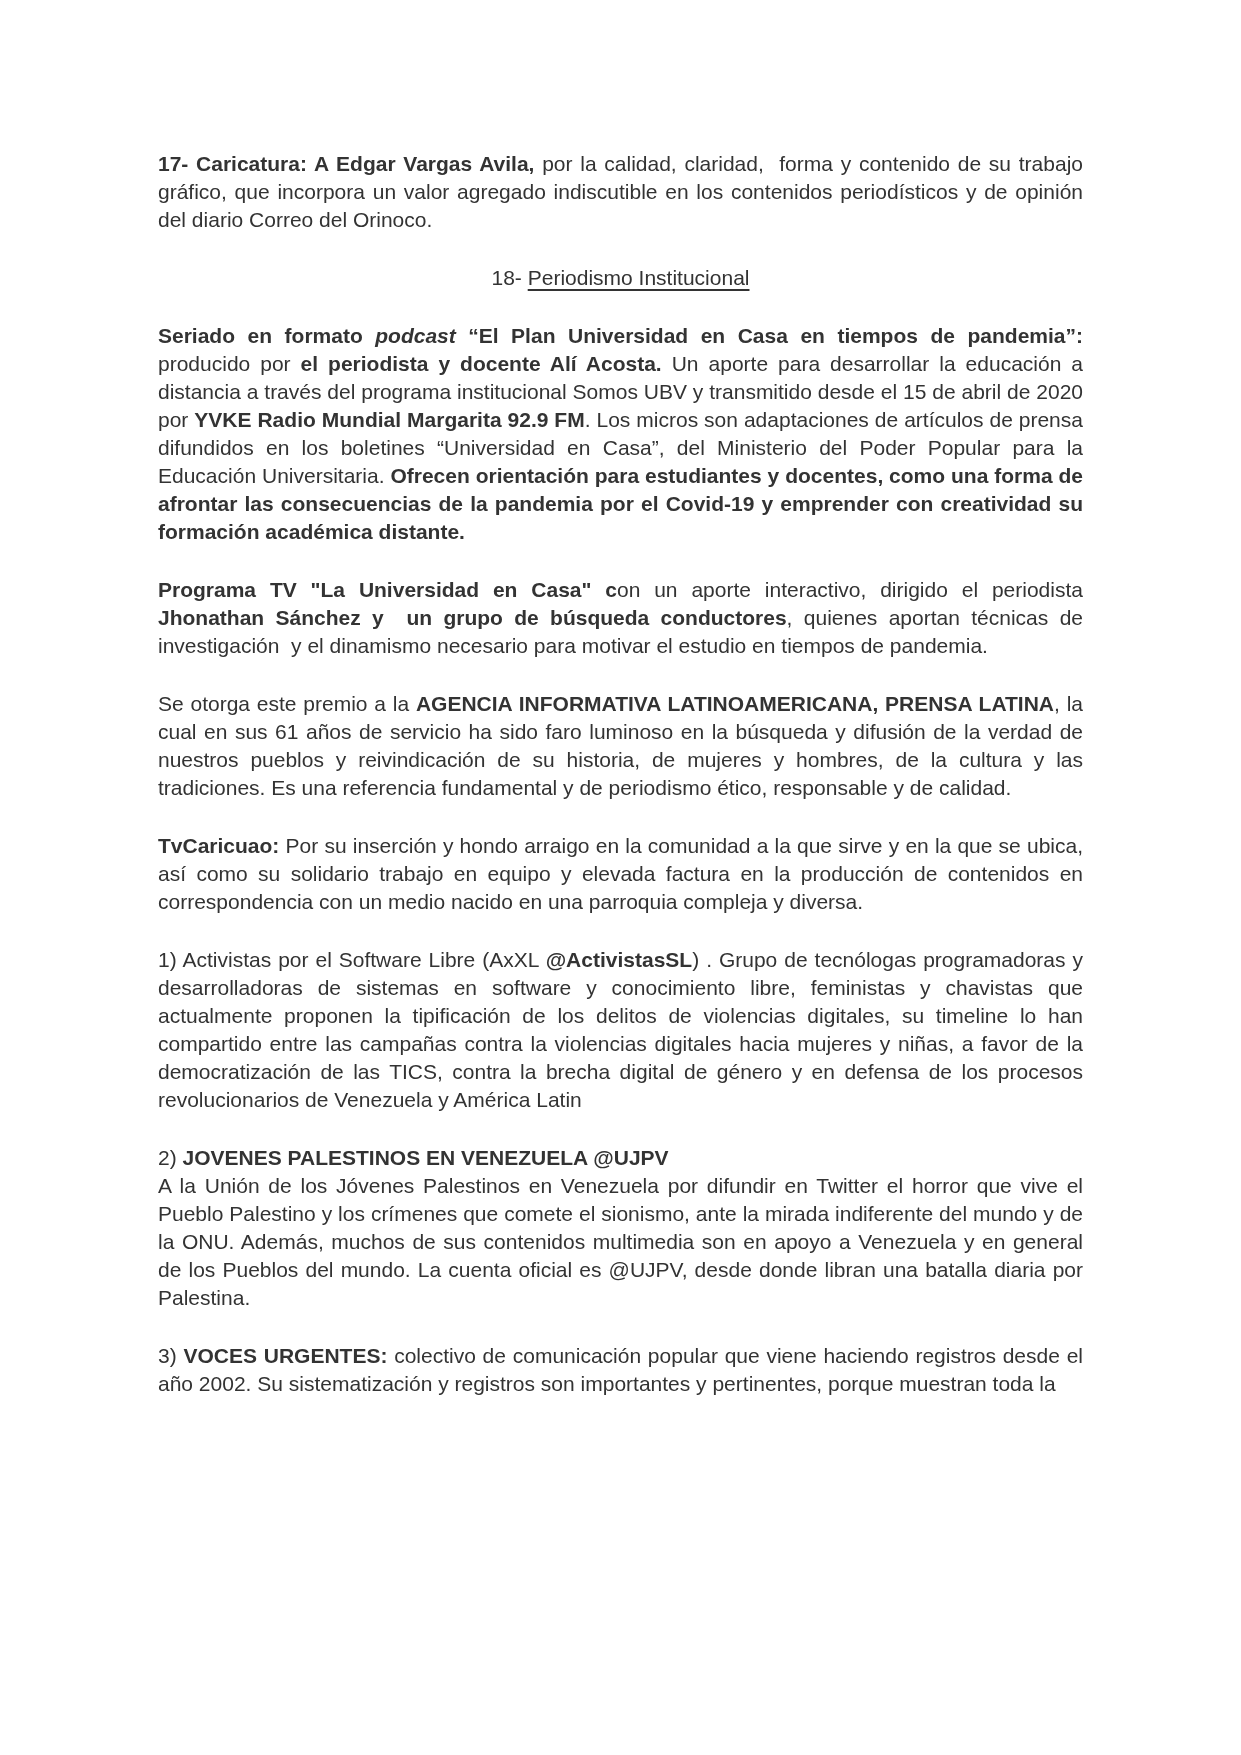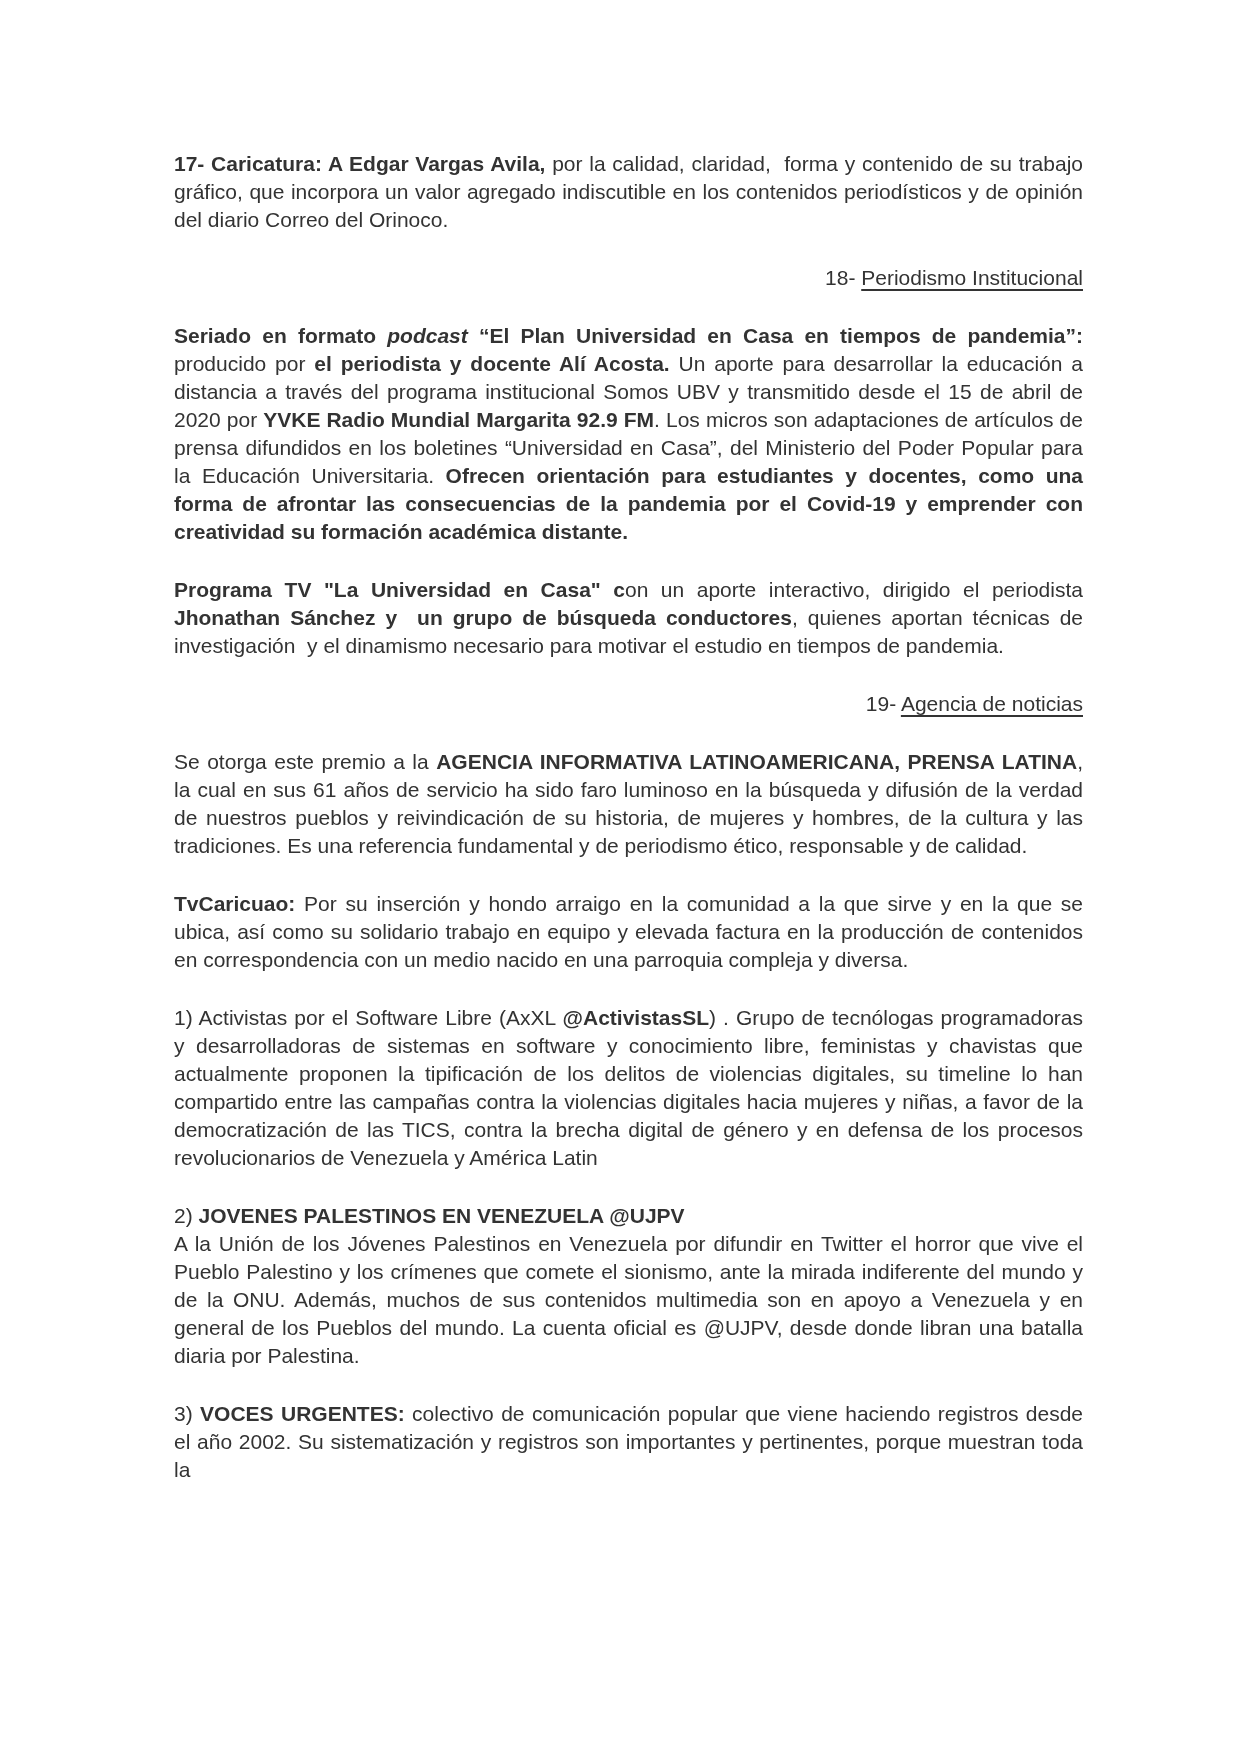--- a/index.html
+++ b/index.html
@@ -12,46 +12,45 @@
     width: 1241px;
     min-height: 1755px;
     margin: 0 auto;
     background: #ffffff;
     box-sizing: border-box;
     padding: 150px 158px 60px 158px;
     font-family: "Liberation Sans", sans-serif;
     color: #333333;
   }
   .doc-content .block {
-    margin: 0 0 30px 16px;
+    margin: 0 0 30px 0;
     font-size: 21px;
     line-height: 28px;
     text-align: justify;
     white-space: pre-wrap;
   }
   .doc-content .block.heading {
-    text-align: right;
+    text-align: center;
   }
   .run.b { font-weight: bold; }
   .run.i { font-style: italic; }
   .run.u {
     text-decoration: underline;
     text-underline-offset: 4px;
     text-decoration-thickness: 2px;
   }
 </style>
 </head>
 <body>
 
 <div class="page">
   <div class="doc-content">
       <p class="block paragraph"><span class="run b">17- Caricatura: A Edgar Vargas Avila, </span><span class="run">por la calidad, claridad,  forma y contenido de su trabajo gráfico, que incorpora un valor agregado indiscutible en los contenidos periodísticos y de opinión del diario Correo del Orinoco.</span></p>
       <p class="block heading"><span class="run">18- </span><span class="run u">Periodismo Institucional</span></p>
       <p class="block paragraph"><span class="run b">Seriado en formato </span><span class="run b i">podcast</span><span class="run b"> “El Plan Universidad en Casa en tiempos de pandemia”: </span><span class="run">producido por </span><span class="run b">el periodista y docente Alí Acosta. </span><span class="run">Un aporte para desarrollar la educación a distancia a través del programa institucional Somos UBV y transmitido desde el 15 de abril de 2020 por </span><span class="run b">YVKE Radio Mundial Margarita 92.9 FM</span><span class="run">. Los micros son adaptaciones de artículos de prensa difundidos en los boletines “Universidad en Casa”, del Ministerio del Poder Popular para la Educación Universitaria. </span><span class="run b">Ofrecen orientación para estudiantes y docentes, como una forma de afrontar las consecuencias de la pandemia por el Covid-19 y emprender con creatividad su formación académica distante.</span></p>
       <p class="block paragraph"><span class="run b">Programa TV "La Universidad en Casa" c</span><span class="run">on un aporte interactivo, dirigido el periodista </span><span class="run b">Jhonathan Sánchez y  un grupo de búsqueda conductores</span><span class="run">, quienes aportan técnicas de investigación  y el dinamismo necesario para motivar el estudio en tiempos de pandemia.</span></p>
-      <p class="block heading"><span class="run">19- </span><span class="run u">Agencia de noticias</span></p>
       <p class="block paragraph"><span class="run">Se otorga este premio a la </span><span class="run b">AGENCIA INFORMATIVA LATINOAMERICANA, PRENSA LATINA</span><span class="run">, la cual en sus 61 años de servicio ha sido faro luminoso en la búsqueda y difusión de la verdad de nuestros pueblos y reivindicación de su historia, de mujeres y hombres, de la cultura y las tradiciones. Es una referencia fundamental y de periodismo ético, responsable y de calidad.</span></p>
       <p class="block paragraph"><span class="run b">TvCaricuao: </span><span class="run">Por su inserción y hondo arraigo en la comunidad a la que sirve y en la que se ubica, así como su solidario trabajo en equipo y elevada factura en la producción de contenidos en correspondencia con un medio nacido en una parroquia compleja y diversa.</span></p>
       <p class="block paragraph"><span class="run">1) Activistas por el Software Libre (AxXL </span><span class="run b">@ActivistasSL</span><span class="run">) . Grupo de tecnólogas programadoras y desarrolladoras de sistemas en software y conocimiento libre, feministas y chavistas que actualmente proponen la tipificación de los delitos de violencias digitales, su timeline lo han compartido entre las campañas contra la violencias digitales hacia mujeres y niñas, a favor de la democratización de las TICS, contra la brecha digital de género y en defensa de los procesos revolucionarios de Venezuela y América Latin</span></p>
       <p class="block paragraph"><span class="run">2) </span><span class="run b">JOVENES PALESTINOS EN VENEZUELA @UJPV</span><br><span class="run">A la Unión de los Jóvenes Palestinos en Venezuela por difundir en Twitter el horror que vive el Pueblo Palestino y los crímenes que comete el sionismo, ante la mirada indiferente del mundo y de la ONU. Además, muchos de sus contenidos multimedia son en apoyo a Venezuela y en general de los Pueblos del mundo. La cuenta oficial es @UJPV, desde donde libran una batalla diaria por Palestina.</span></p>
       <p class="block paragraph"><span class="run">3) </span><span class="run b">VOCES URGENTES:</span><span class="run"> colectivo de comunicación popular que viene haciendo registros desde el año 2002. Su sistematización y registros son importantes y pertinentes, porque muestran toda la</span></p>
     </div>
 </div>
 
 </body></html>

